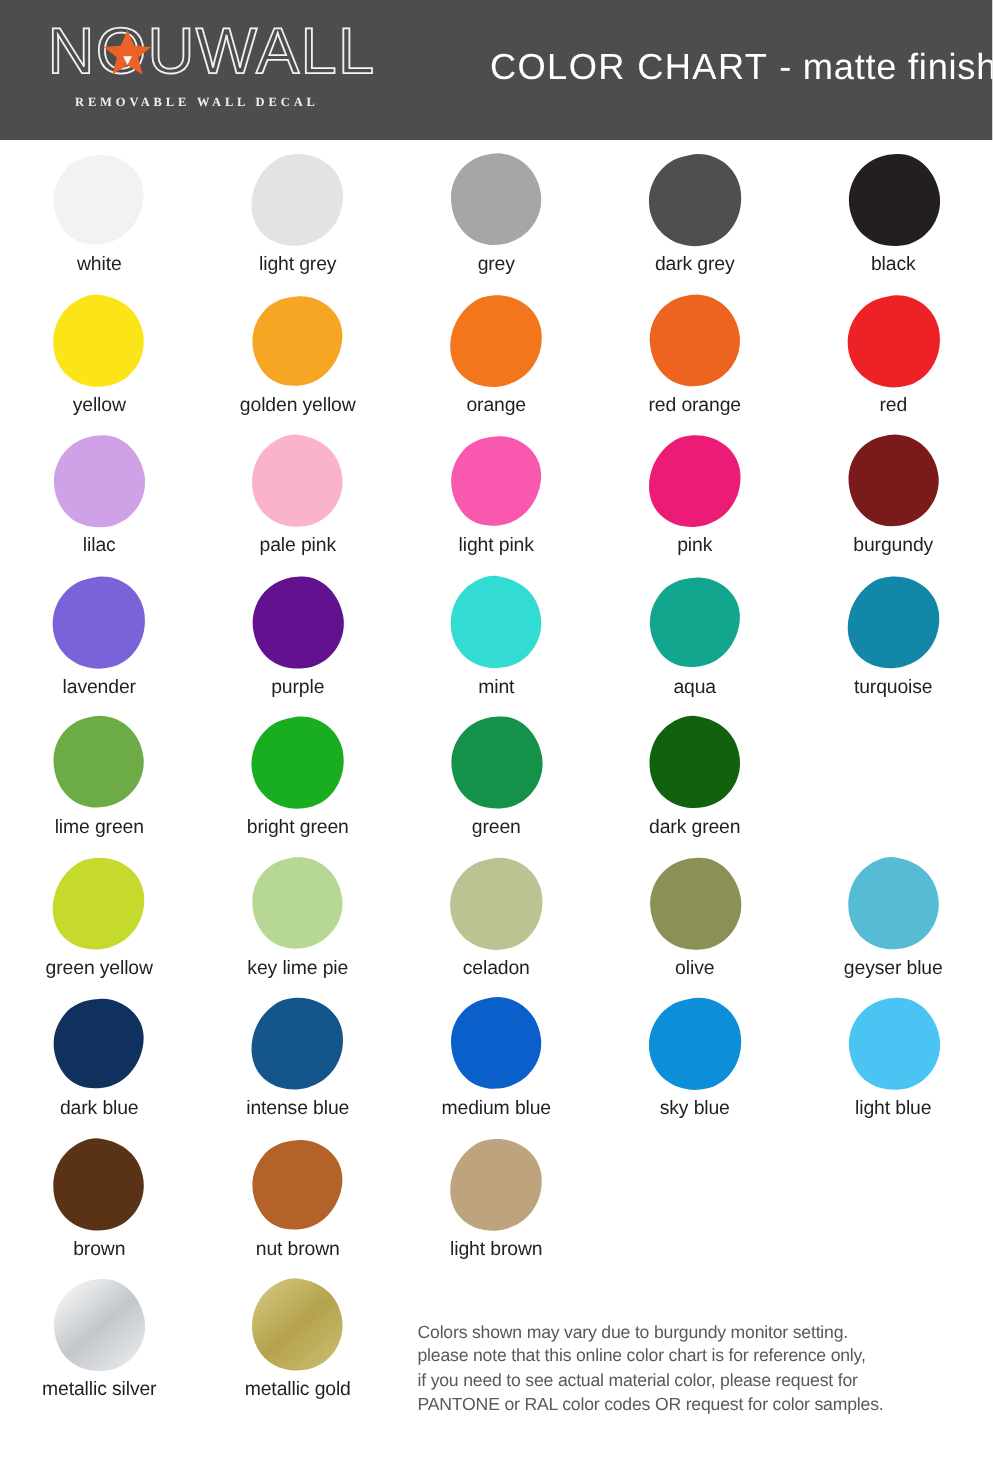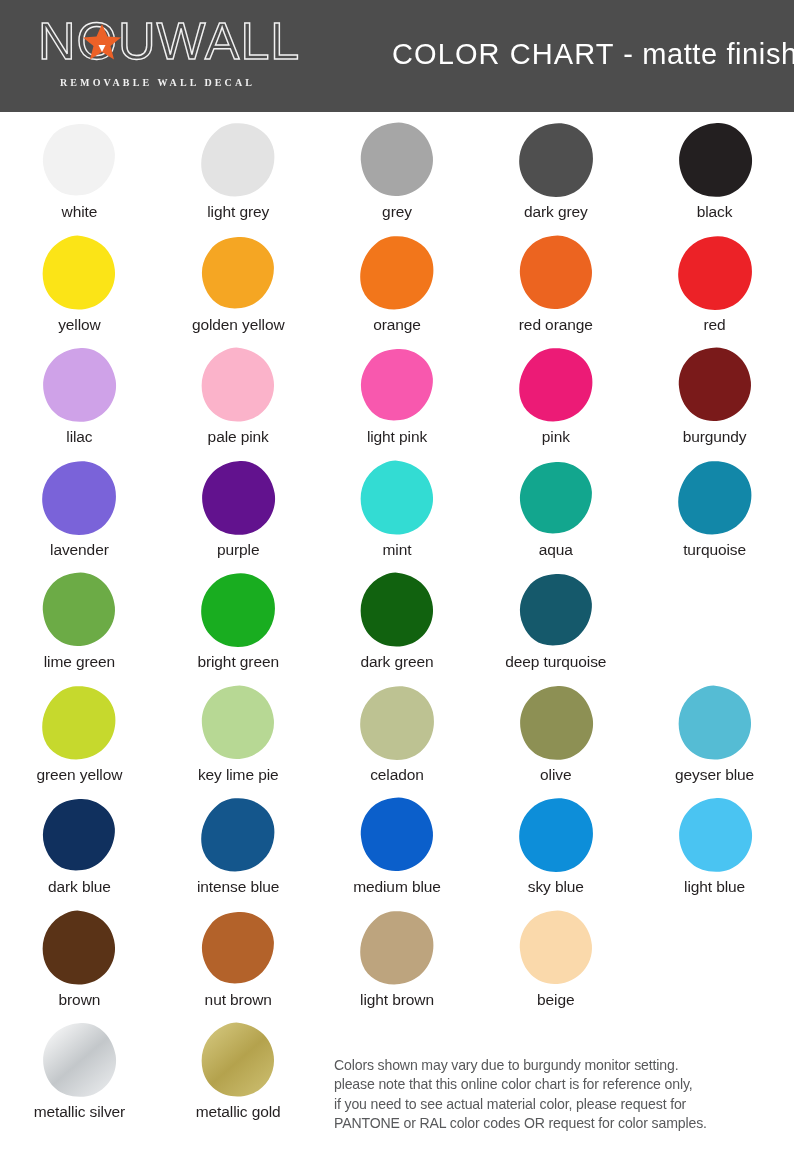--- a/index.html
+++ b/index.html
@@ -368,33 +368,33 @@
           <div class="swatch-holder">
             <svg class="swatch" viewBox="0 0 100 100">
               <path d="M44,4 C66,-1 90,12 96,36 C102,62 88,90 62,96 C36,102 12,88 5,66 C-2,44 8,20 28,9 C34,6 39,5 44,4 Z" fill="#19ad20"></path>
             </svg>
           </div>
           <div class="cell-label">bright green</div>
         </div>
         <div class="cell">
           <div class="swatch-holder">
             <svg class="swatch" viewBox="0 0 100 100">
+              <path d="M50,3 C74,0 93,20 97,44 C101,70 82,95 56,97 C28,99 10,84 5,60 C0,36 14,12 38,5 C42,4 46,3 50,3 Z" fill="#14924a"></path>
+            </svg>
+          </div>
+          <div class="cell-label">green</div>
+        </div>
+        <div class="cell">
+          <div class="swatch-holder">
+            <svg class="swatch" viewBox="0 0 100 100">
               <path d="M48,2 C70,4 90,16 95,40 C101,66 84,92 58,96 C32,100 11,86 5,64 C-1,40 10,16 32,6 C38,3 43,2 48,2 Z" fill="#11620f"></path>
             </svg>
           </div>
           <div class="cell-label">dark green</div>
         </div>
-        <div class="cell">
-          <div class="swatch-holder">
-            <svg class="swatch" viewBox="0 0 100 100">
-              <path d="M50,4 C71,2 95,18 96,42 C97,66 80,92 54,95 C30,98 16,88 8,70 C0,51 4,34 14,21 C22,10 34,5 50,4 Z" fill="#15596b"></path>
-            </svg>
-          </div>
-          <div class="cell-label">deep turquoise</div>
-        </div>
       </div>
       <div class="grid-row">
         <div class="cell">
           <div class="swatch-holder">
             <svg class="swatch" viewBox="0 0 100 100">
               <path d="M46,3 C68,1 92,14 96,38 C100,63 86,88 60,95 C38,101 14,92 6,72 C-2,52 6,28 20,15 C29,7 35,4 46,3 Z" fill="#c6d92d"></path>
             </svg>
           </div>
           <div class="cell-label">green yellow</div>
         </div>
@@ -490,28 +490,20 @@
           </div>
           <div class="cell-label">nut brown</div>
         </div>
         <div class="cell">
           <div class="swatch-holder">
             <svg class="swatch" viewBox="0 0 100 100">
               <path d="M46,3 C68,1 92,14 96,38 C100,63 86,88 60,95 C38,101 14,92 6,72 C-2,52 6,28 20,15 C29,7 35,4 46,3 Z" fill="#bda47e"></path>
             </svg>
           </div>
           <div class="cell-label">light brown</div>
-        </div>
-        <div class="cell">
-          <div class="swatch-holder">
-            <svg class="swatch" viewBox="0 0 100 100">
-              <path d="M52,2 C76,3 94,22 96,46 C98,72 78,94 52,96 C26,98 7,80 4,54 C1,30 16,9 38,4 C43,3 47,2 52,2 Z" fill="#fad9ab"></path>
-            </svg>
-          </div>
-          <div class="cell-label">beige</div>
         </div>
       </div>
       <div class="grid-row">
         <div class="cell">
           <div class="swatch-holder">
             <svg class="swatch" viewBox="0 0 100 100">
               <defs>
                 <linearGradient id="g8_0" x1="0%" y1="0%" x2="85%" y2="100%">
                   <stop offset="0%" stop-color="#ffffff"></stop>
                   <stop offset="55%" stop-color="#c3c7ca"></stop>

